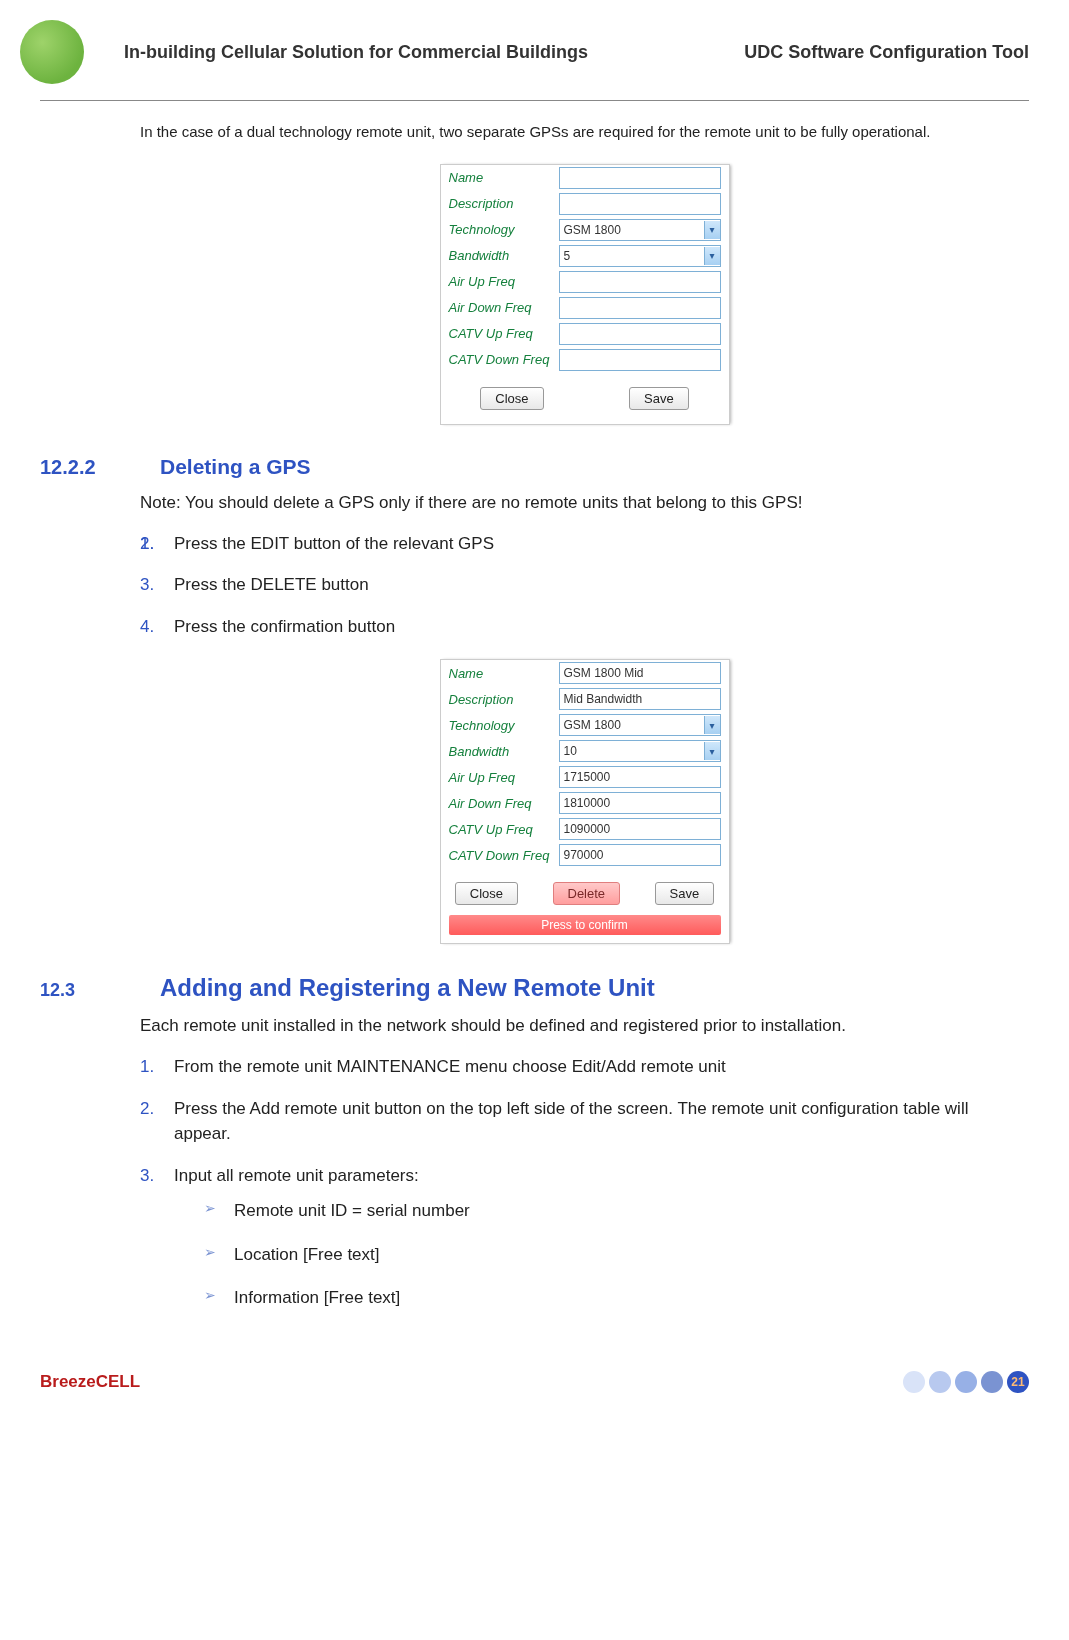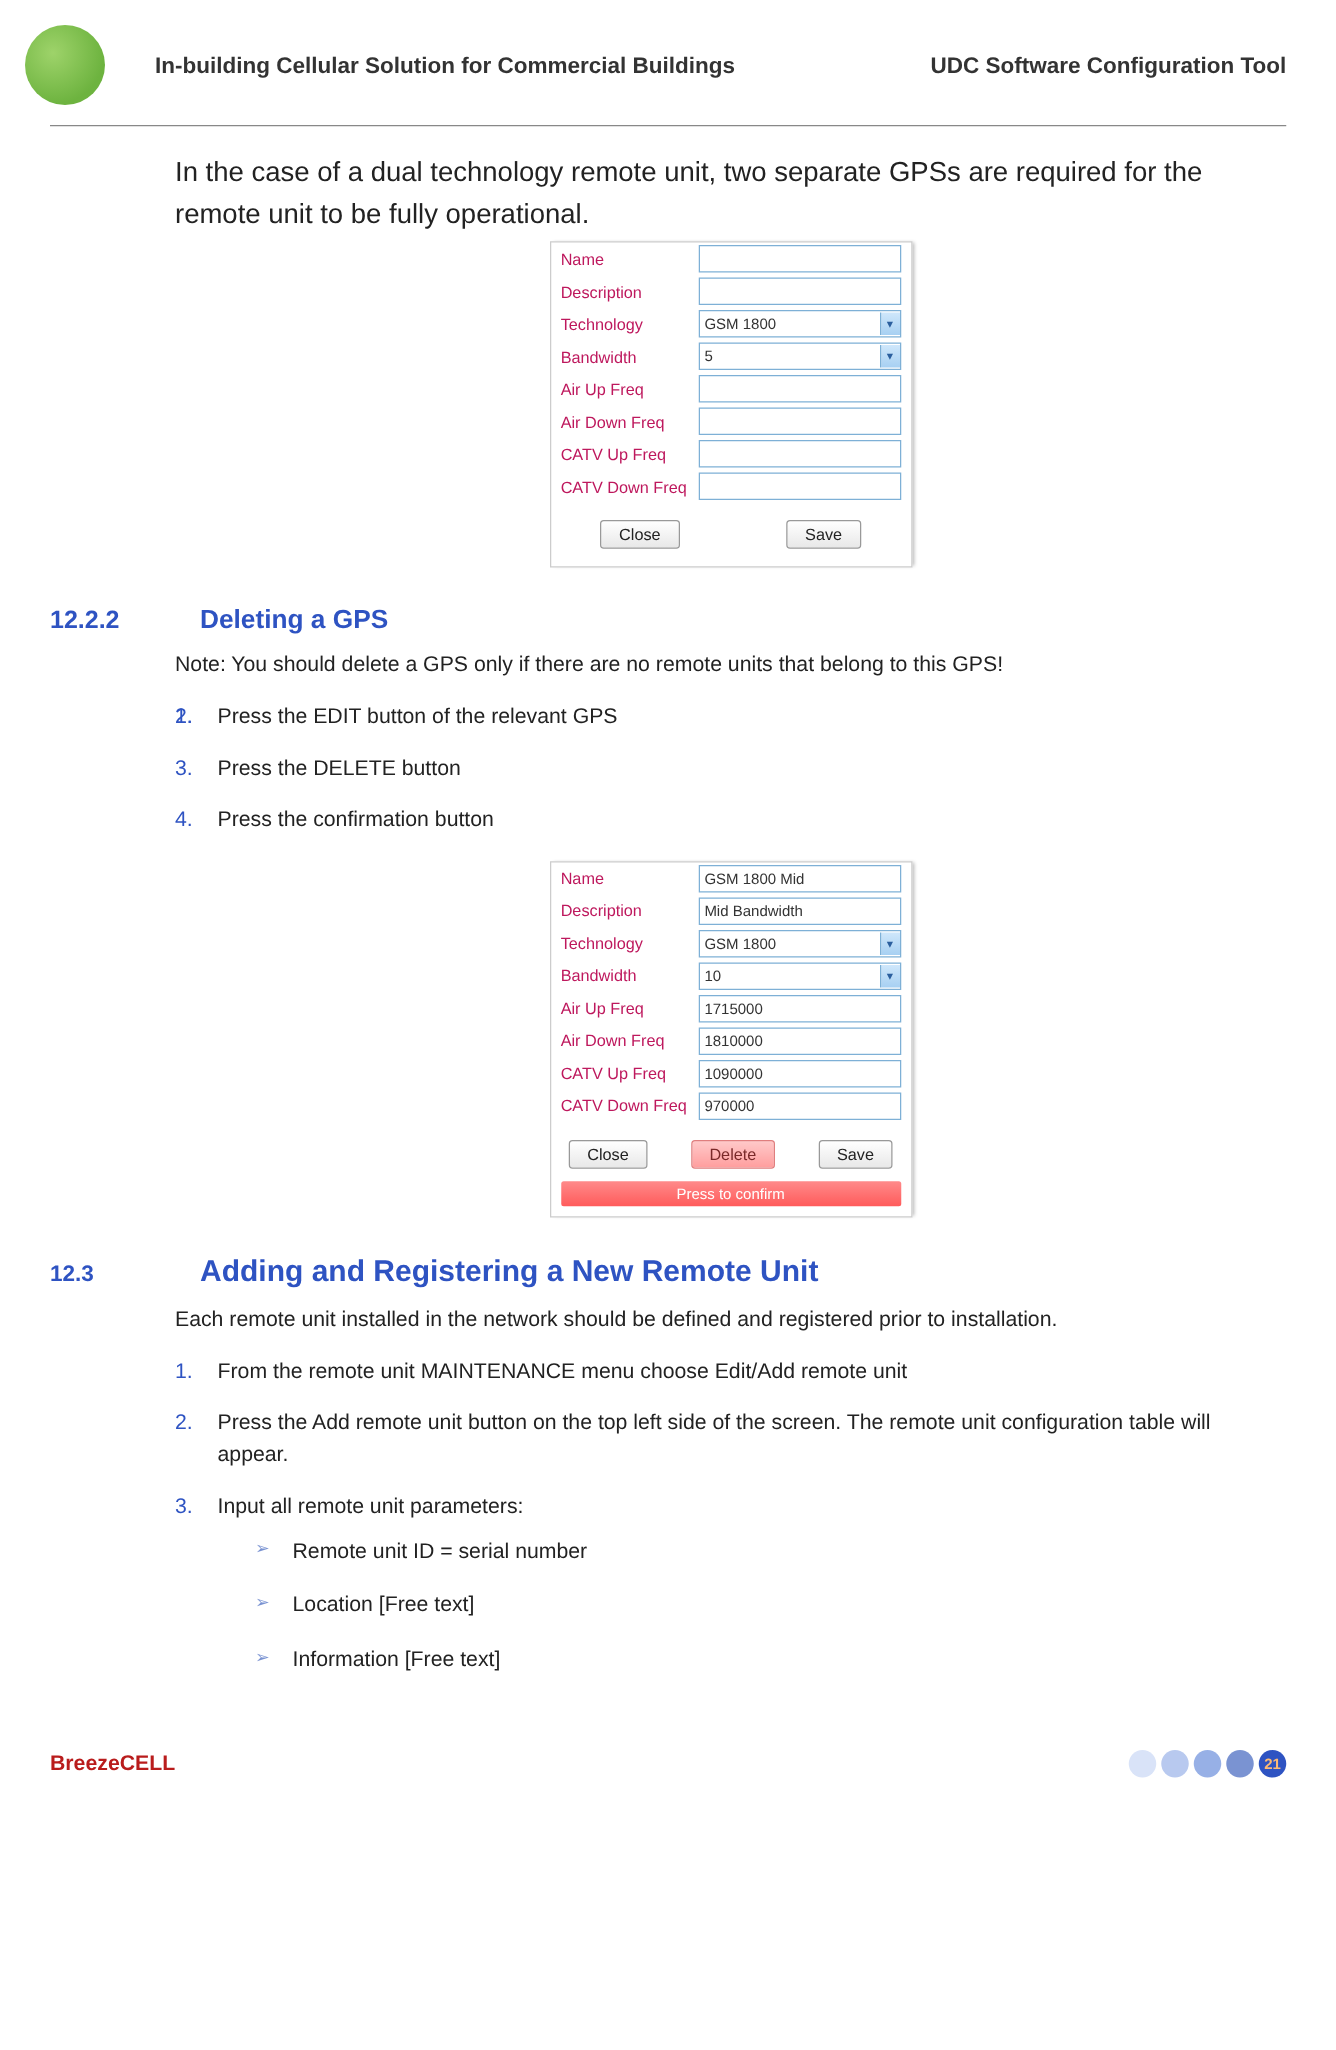--- a/index.html
+++ b/index.html
@@ -29,39 +29,40 @@
   .header-text {
     flex: 1;
     display: flex;
     justify-content: space-between;
     font-weight: 600;
     color: #333;
     font-size: 18px;
     padding-left: 20px;
   }
   .content { padding: 20px 0 0 100px; }
-  .intro { font-size: 22px; line-height: 1.5; margin-bottom: 6px; }
+  .intro { font-size: 15px; line-height: 1.5; margin-bottom: 20px; }
   .form-panel {
     border: 1px solid #ccc;
     background: #fff;
     width: 290px;
     margin: 0 auto 30px auto;
     font-family: Tahoma, Arial, sans-serif;
     font-size: 13px;
     padding-bottom: 8px;
     box-shadow: 2px 0 3px -1px rgba(0,0,0,0.3);
   }
   .form-row {
     display: flex;
     align-items: center;
     padding: 2px 8px;
   }
   .form-row label {
     width: 110px;
-    color: #be185d;
+    color: #15803d;
+    font-style: italic;
   }
   .form-row .ctl {
     flex: 1;
     border: 1px solid #7eb0d6;
     background: #fff;
     height: 22px;
     font-size: 12px;
     padding: 0 4px;
     color: #333;
     display: flex;

